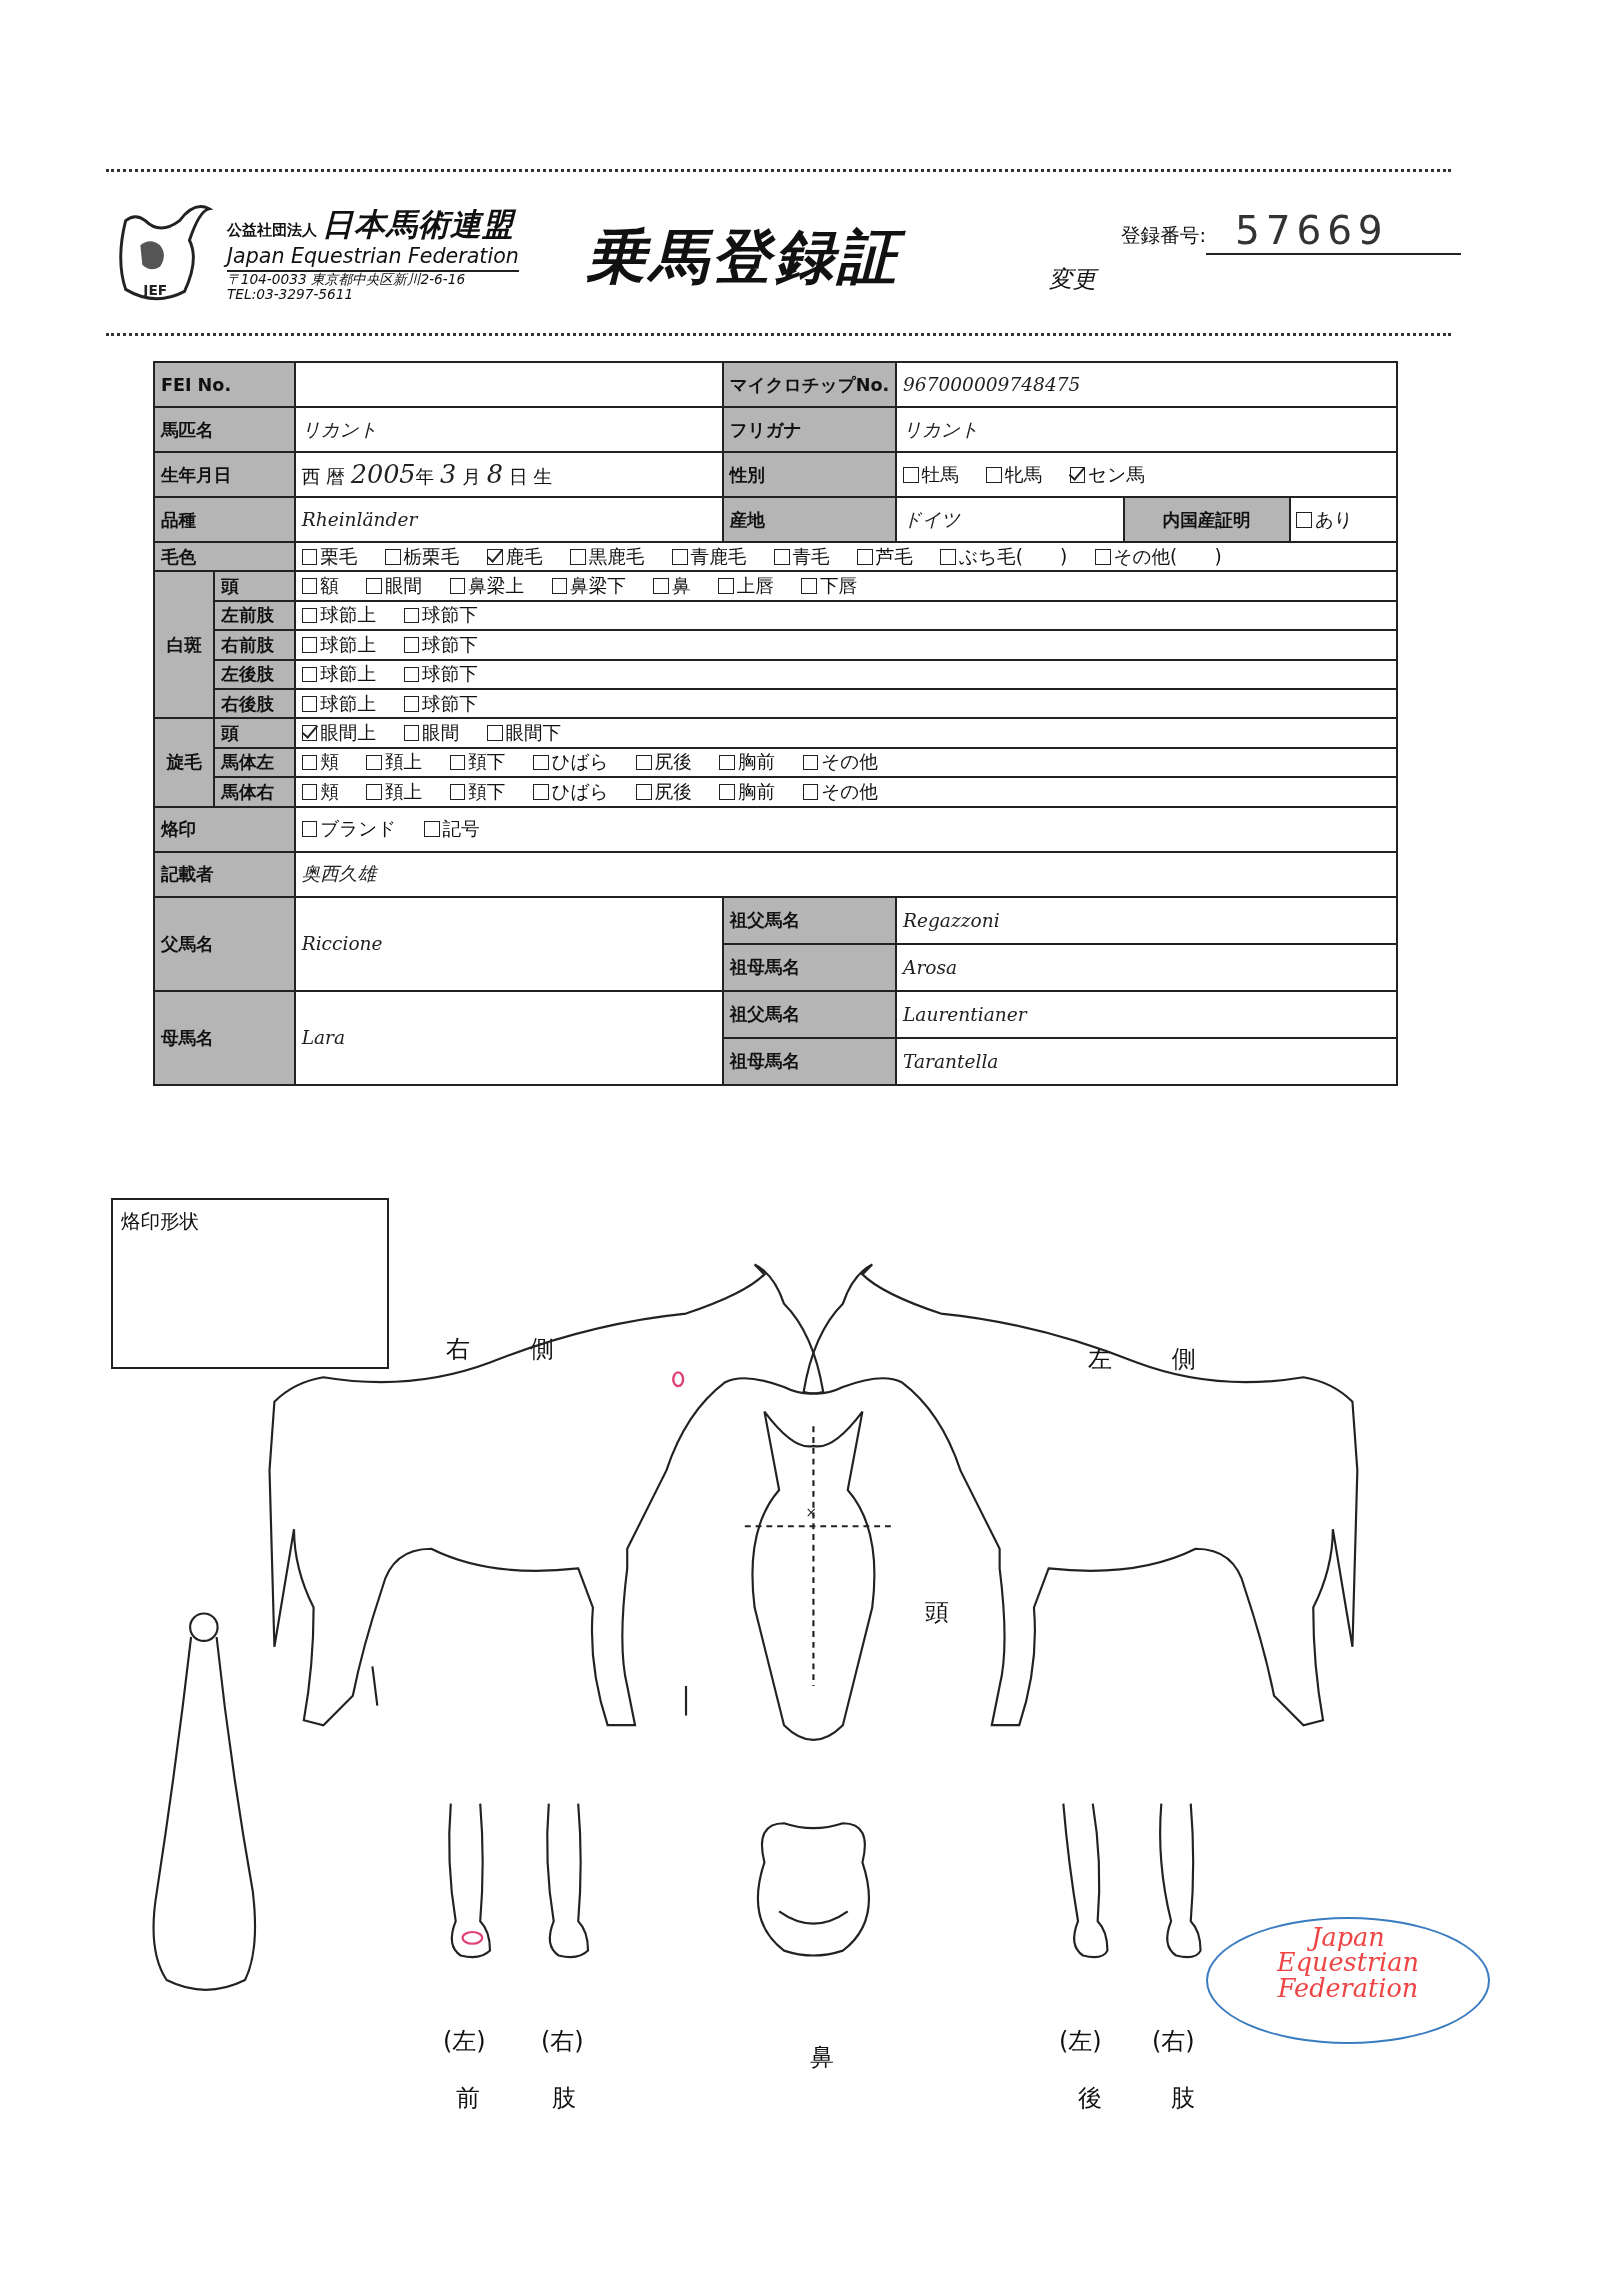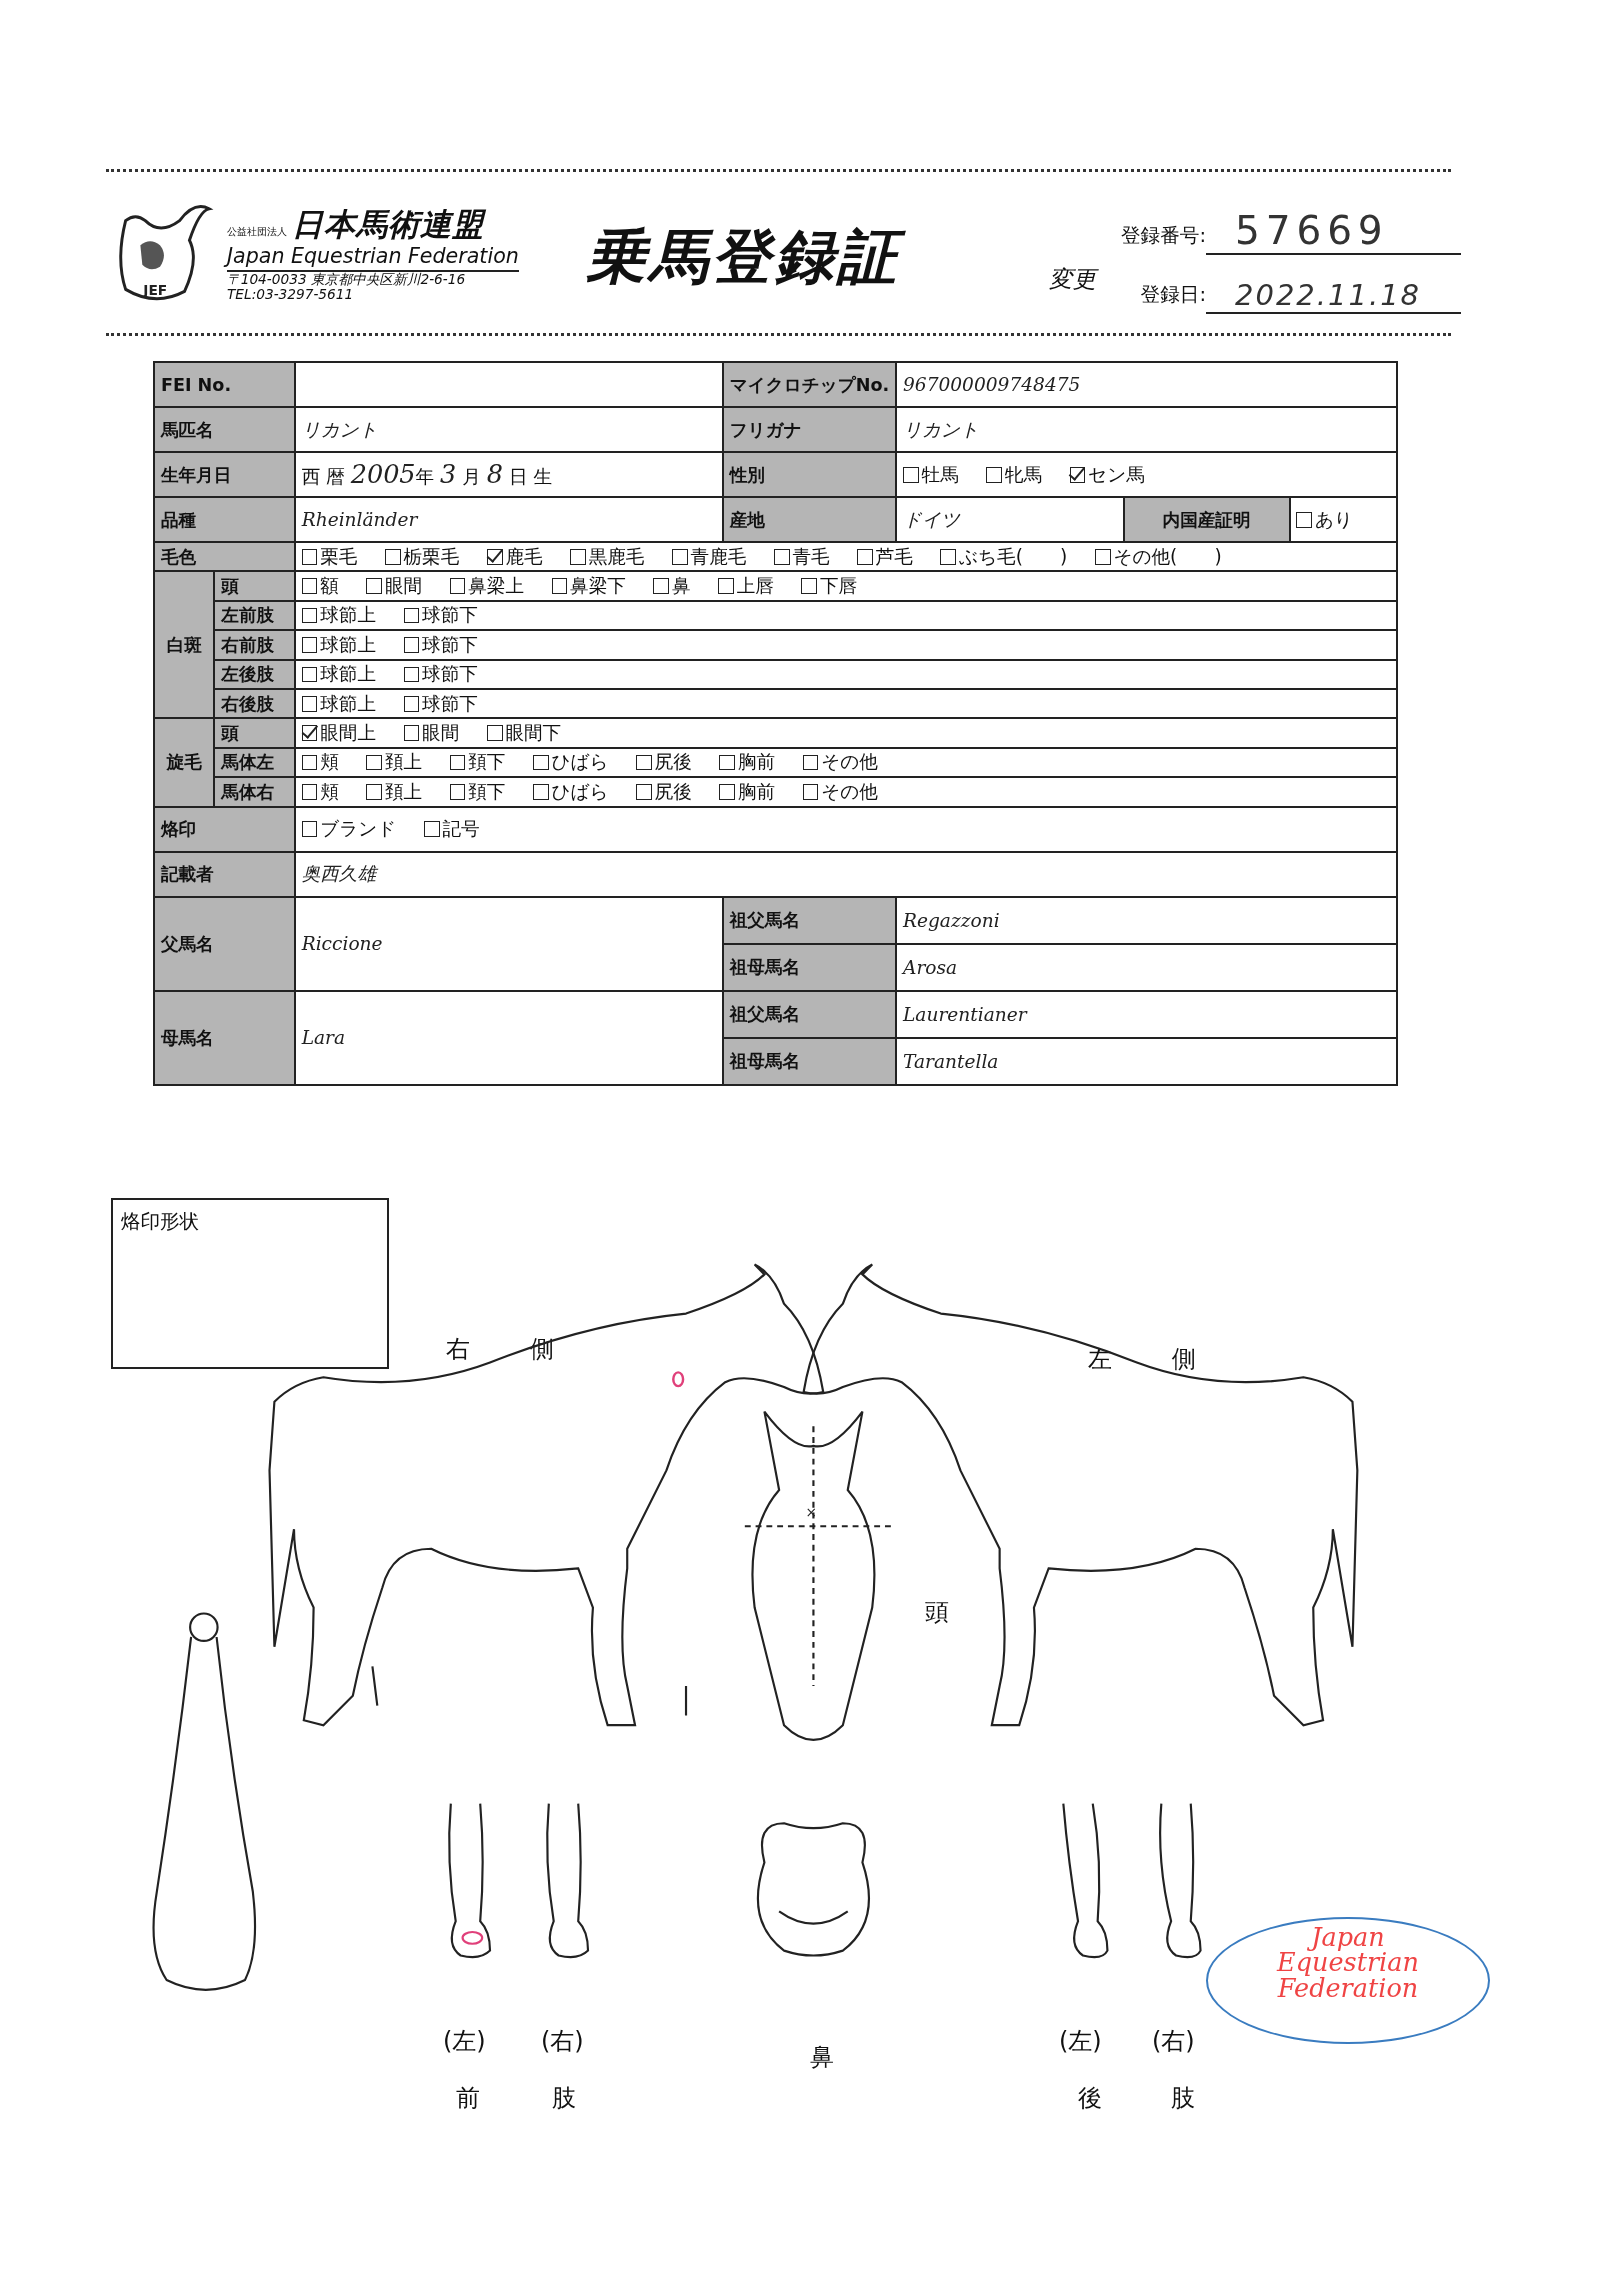--- a/index.html
+++ b/index.html
@@ -1,20 +1,20 @@
 <!DOCTYPE html>
 <html><head>
 <meta charset="utf-8">
 <style>
   html,body{margin:0;padding:0;background:#fff;}
   body{width:1620px;height:2292px;position:relative;overflow:hidden;font-family:"DejaVu Sans",sans-serif;color:#111;}
   .dots{position:absolute;left:106px;width:1345px;height:0;border-top:3.9px dotted #333;}
   .logo{position:absolute;left:106px;top:201px;width:108px;height:108px;}
   .org{position:absolute;left:227px;top:204px;}
-  .org .jp{font-size:10px;font-weight:normal;}
+  .org .jp{font-size:15px;font-weight:bold;}
   .org .jpbig{font-size:31px;font-style:italic;font-weight:bold;letter-spacing:1px;margin-top:36px;}
   .org .en{font-size:20.6px;font-style:italic;margin-top:-2px;border-bottom:2px solid #222;padding-bottom:2px;}
   .org .addr{font-size:13.7px;font-style:italic;line-height:14.7px;}
   .title{position:absolute;left:586px;top:218px;font-size:59px;font-weight:bold;font-style:italic;letter-spacing:3.9px;}
   .regno{position:absolute;left:1098px;top:196px;width:363px;}
   .regrow{display:flex;align-items:flex-end;height:59px;}
   .regrow .lab{font-size:19.6px;width:108px;text-align:right;padding-bottom:5.9px;}
   .regrow .val{flex:1;border-bottom:2px solid #222;font-size:39px;letter-spacing:5.9px;padding-left:29px;font-family:"DejaVu Sans",sans-serif;color:#333;margin-top:40px;}
   .regrow .val.date{font-size:29px;font-style:italic;letter-spacing:2px;}
   .henko{position:absolute;left:1049px;top:263px;font-size:23.5px;font-style:italic;}
@@ -51,24 +51,20 @@
 </div>
 
 <div class="title">乗馬登録証</div>
 
 <div class="henko">変更</div>
 <div class="regno">
   <div class="regrow">
     <span class="lab">登録番号:</span>
     <span class="val">57669</span>
   </div>
-  <div class="regrow">
-    <span class="lab">登録日:</span>
-    <span class="val date">2022.11.18</span>
-  </div>
 </div>
 
 <table class="form">
   <colgroup>
       <col style="width:61px">
       <col style="width:81px">
       <col style="width:431px">
       <col style="width:167px">
       <col style="width:230px">
       <col style="width:167px">

